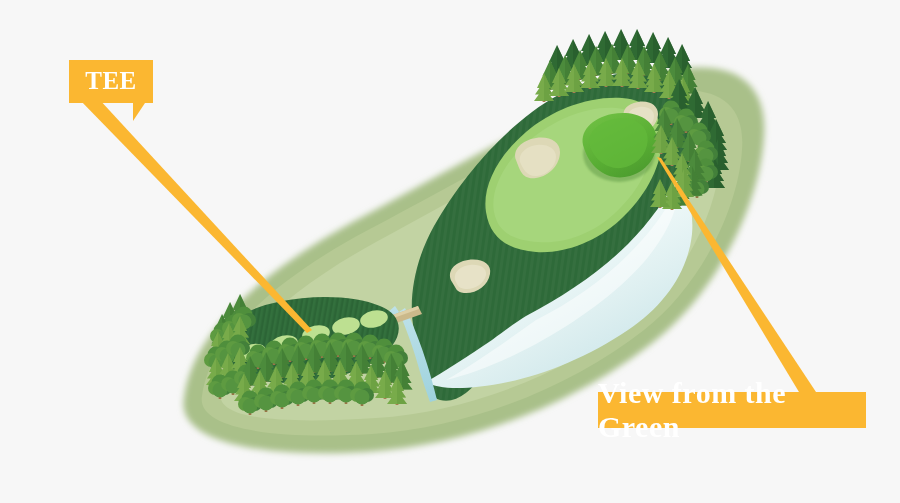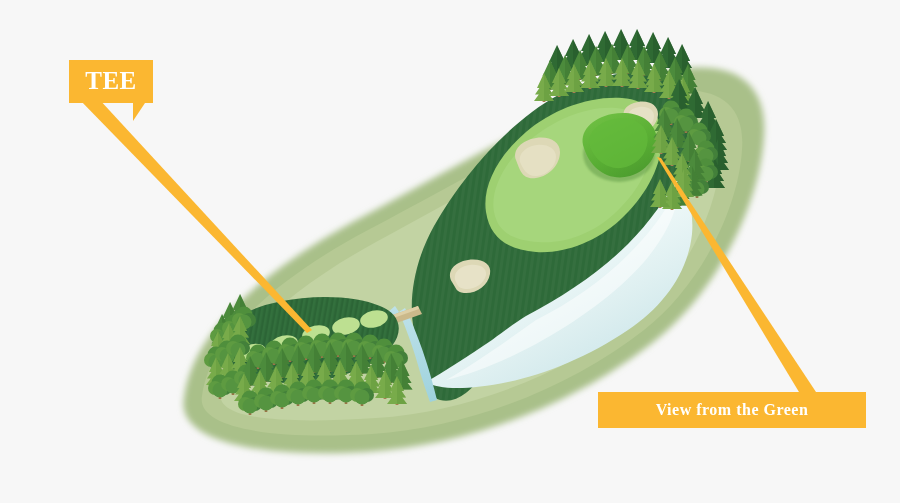--- a/index.html
+++ b/index.html
@@ -26,21 +26,21 @@
     z-index:6;
     box-sizing:border-box;
   }
   #callout-tee{
     left:53px;top:60px;width:84px;height:43px;
     font-size:25px;
     padding-bottom:2px;
   }
   #callout-green{
     left:582px;top:392px;width:268px;height:36px;
-    font-size:16px;
+    font-size:30px;
     align-items:center;
   }
   .callout-tail{
     position:absolute;
     width:0;height:0;
     z-index:5;
   }
   #tail-tee{
     left:117px;top:103px;
     border-left:12px solid #FBB731;

